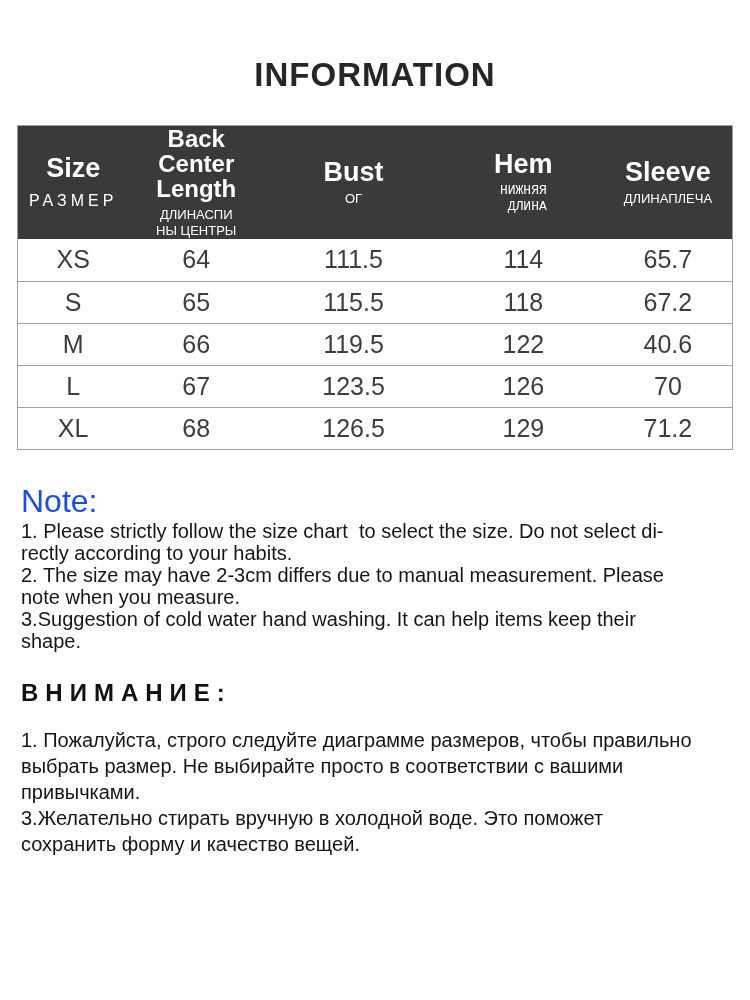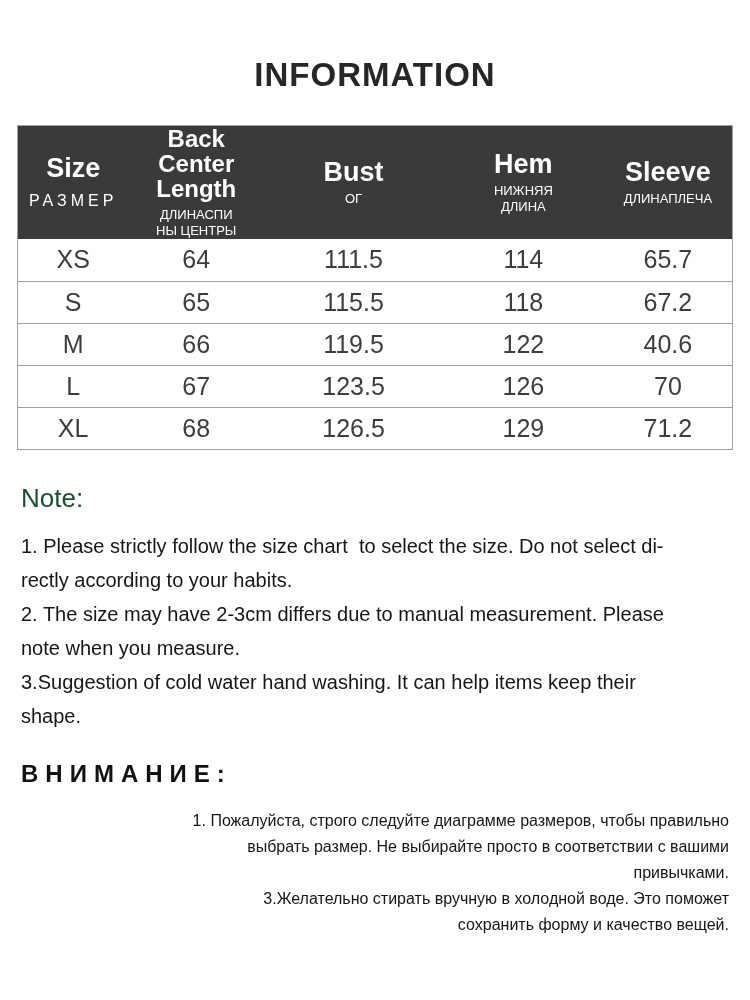--- a/index.html
+++ b/index.html
@@ -58,58 +58,56 @@
     white-space: pre-wrap;
   }
   .col-1 .h-en { font-size: 24px; }
   .h-ru {
     margin-top: 5px;
     font-size: 13px;
     line-height: 1.25;
     white-space: pre-wrap;
   }
   .col-0 .h-ru { font-size: 16px; letter-spacing: 4px; margin-top: 8px; }
-  .col-3 .h-ru { display: inline-block; text-align: center; }
+  .col-3 .h-ru { display: inline-block; text-align: right; font-family: Liberation Mono, monospace; }
 
   tbody td {
     height: 42px;
     text-align: center;
     vertical-align: middle;
     font-size: 25px;
     color: #3d3d3d;
   }
 
   .note-section { margin-top: 33px; padding: 0 4px; }
   .note-heading {
-    font-size: 26px;
+    font-size: 32px;
     font-weight: normal;
-    color: #14532d;
-    margin-bottom: 15px;
+    color: #1d4ed8;
   }
   .note-section p {
     font-size: 20px;
-    line-height: 34px;
+    line-height: 22px;
     white-space: pre-wrap;
     color: #161616;
   }
 
   .attention-section { margin-top: 27px; padding: 0 4px; }
   .attention-heading {
     font-size: 24px;
     font-weight: bold;
     letter-spacing: 7px;
     color: #111111;
     margin-bottom: 20px;
   }
   .attention-section p {
-    font-size: 16px;
+    font-size: 20px;
     line-height: 26px;
     white-space: pre-wrap;
     color: #161616;
-    text-align: right;
   }
 </style>
 </head>
 <body style="--header_bg: #3a3a3a; --header_text: #ffffff; --body_text: #1f1f1f; --row_divider: #d9d9d9; --table_border: #a0a0a0;">
 
 <div class="page">
 
   <h1 class="title">INFORMATION</h1>
 
   <table class="size-chart">

